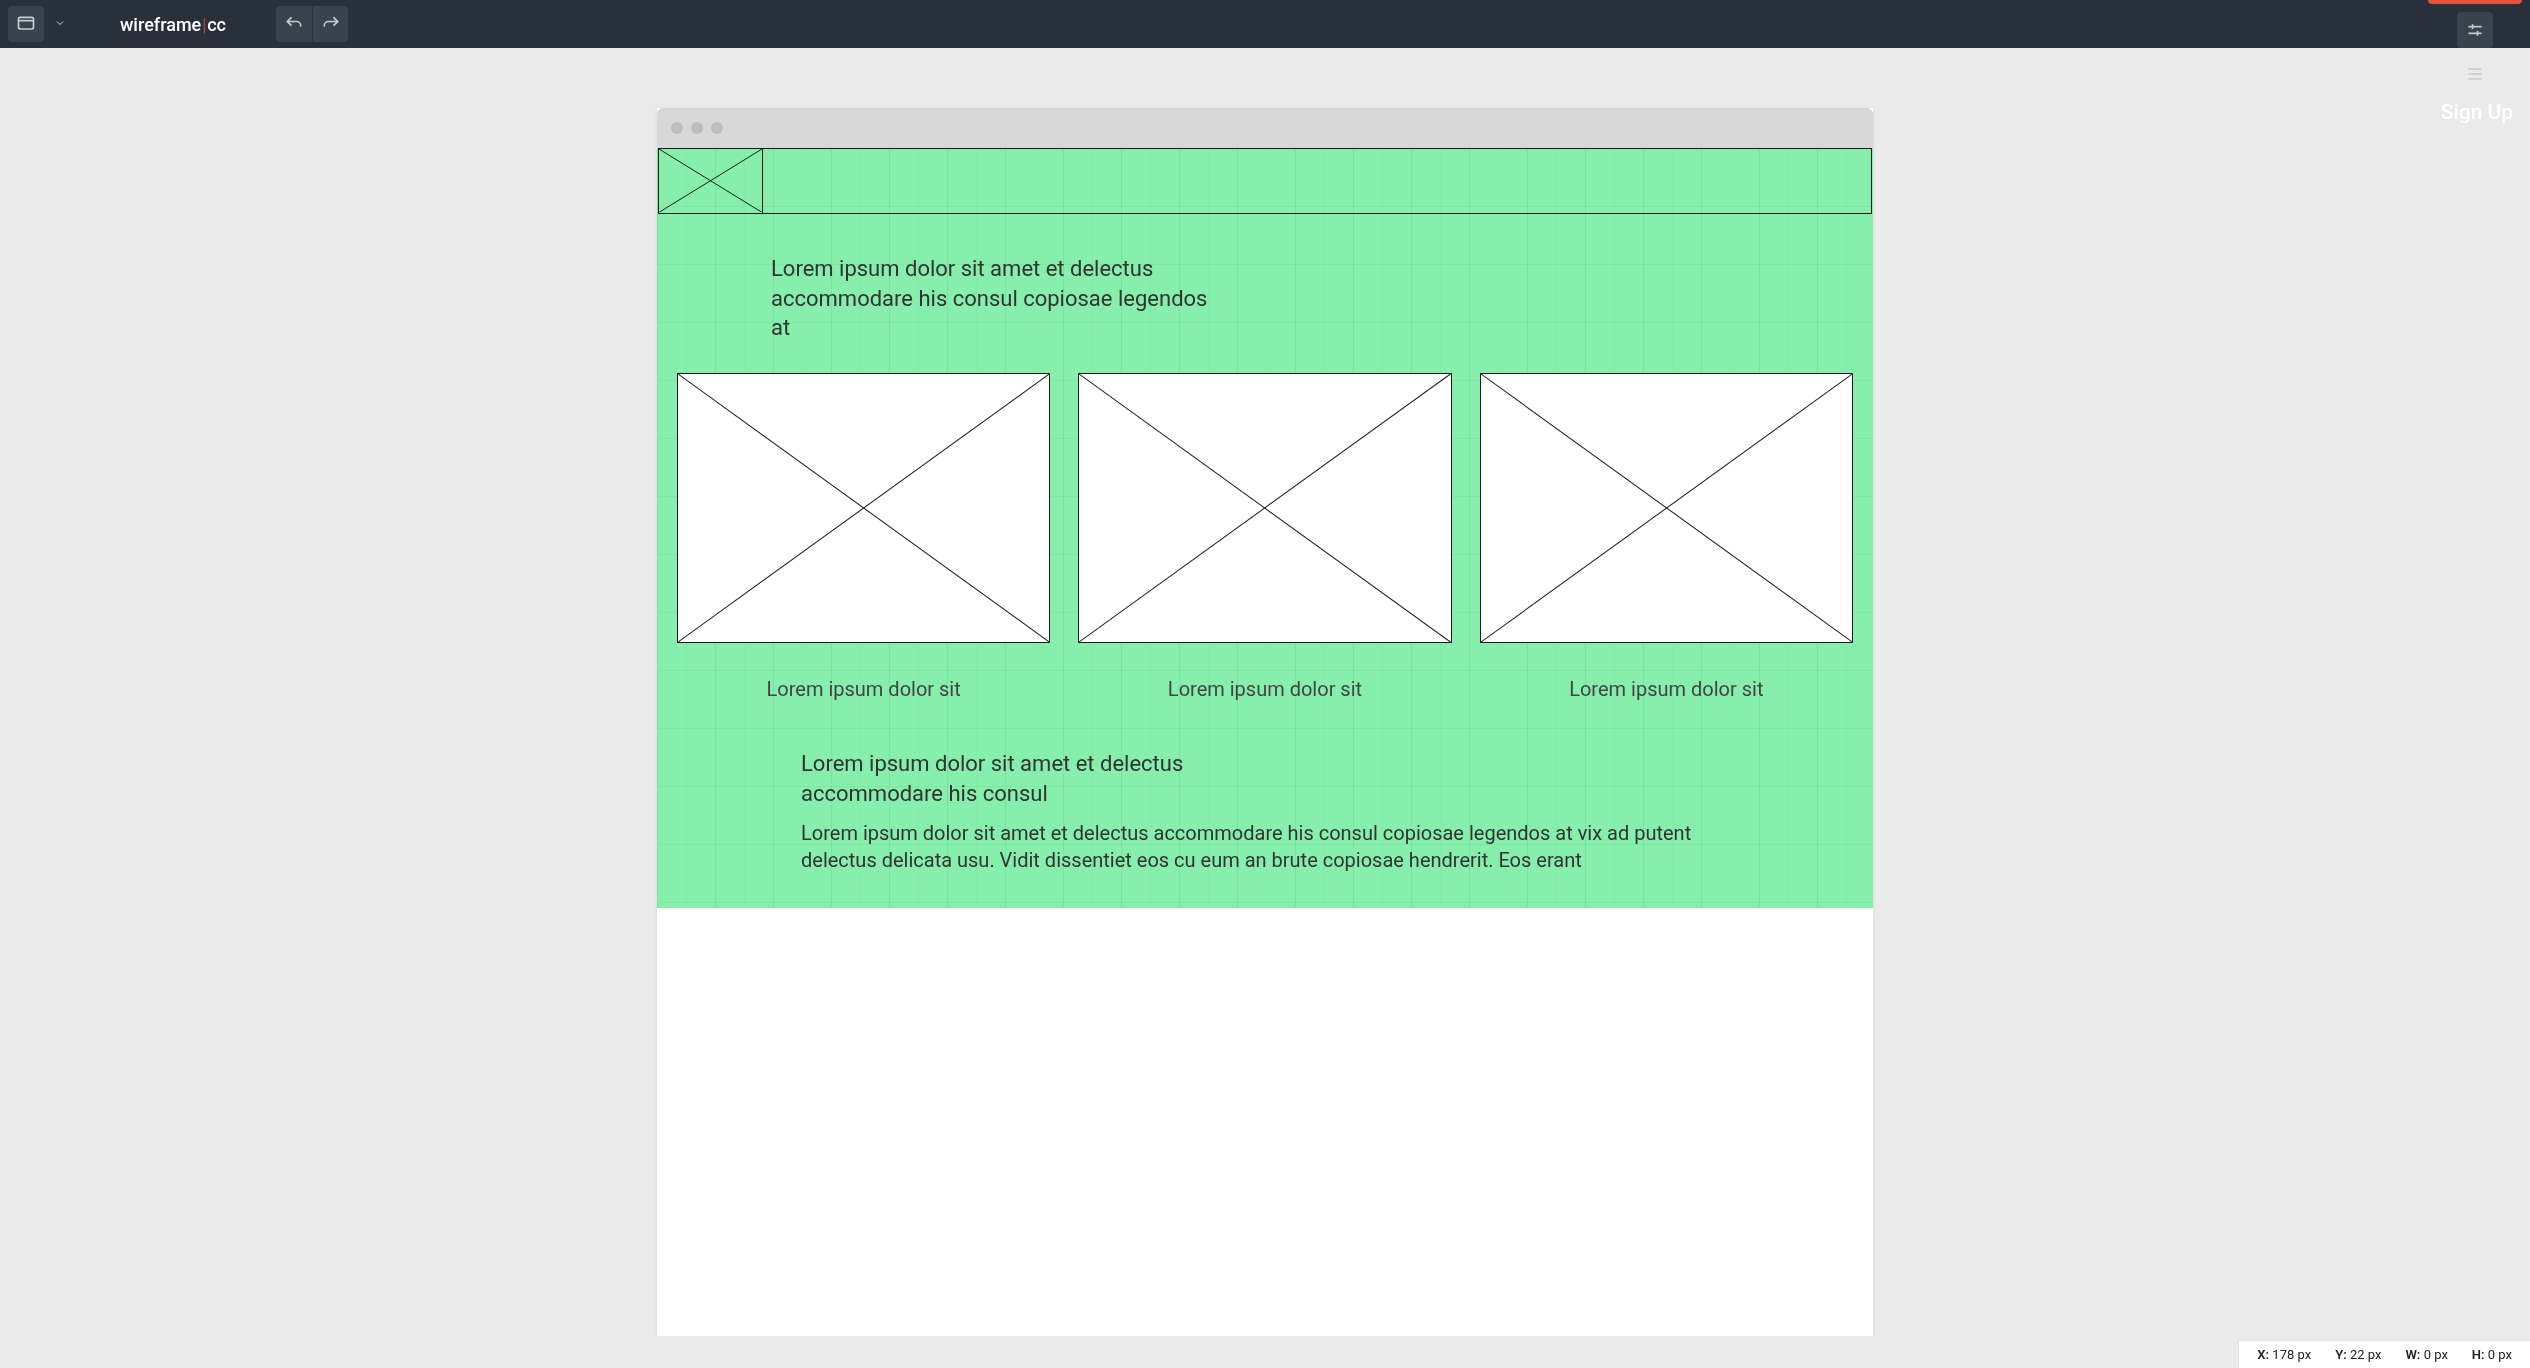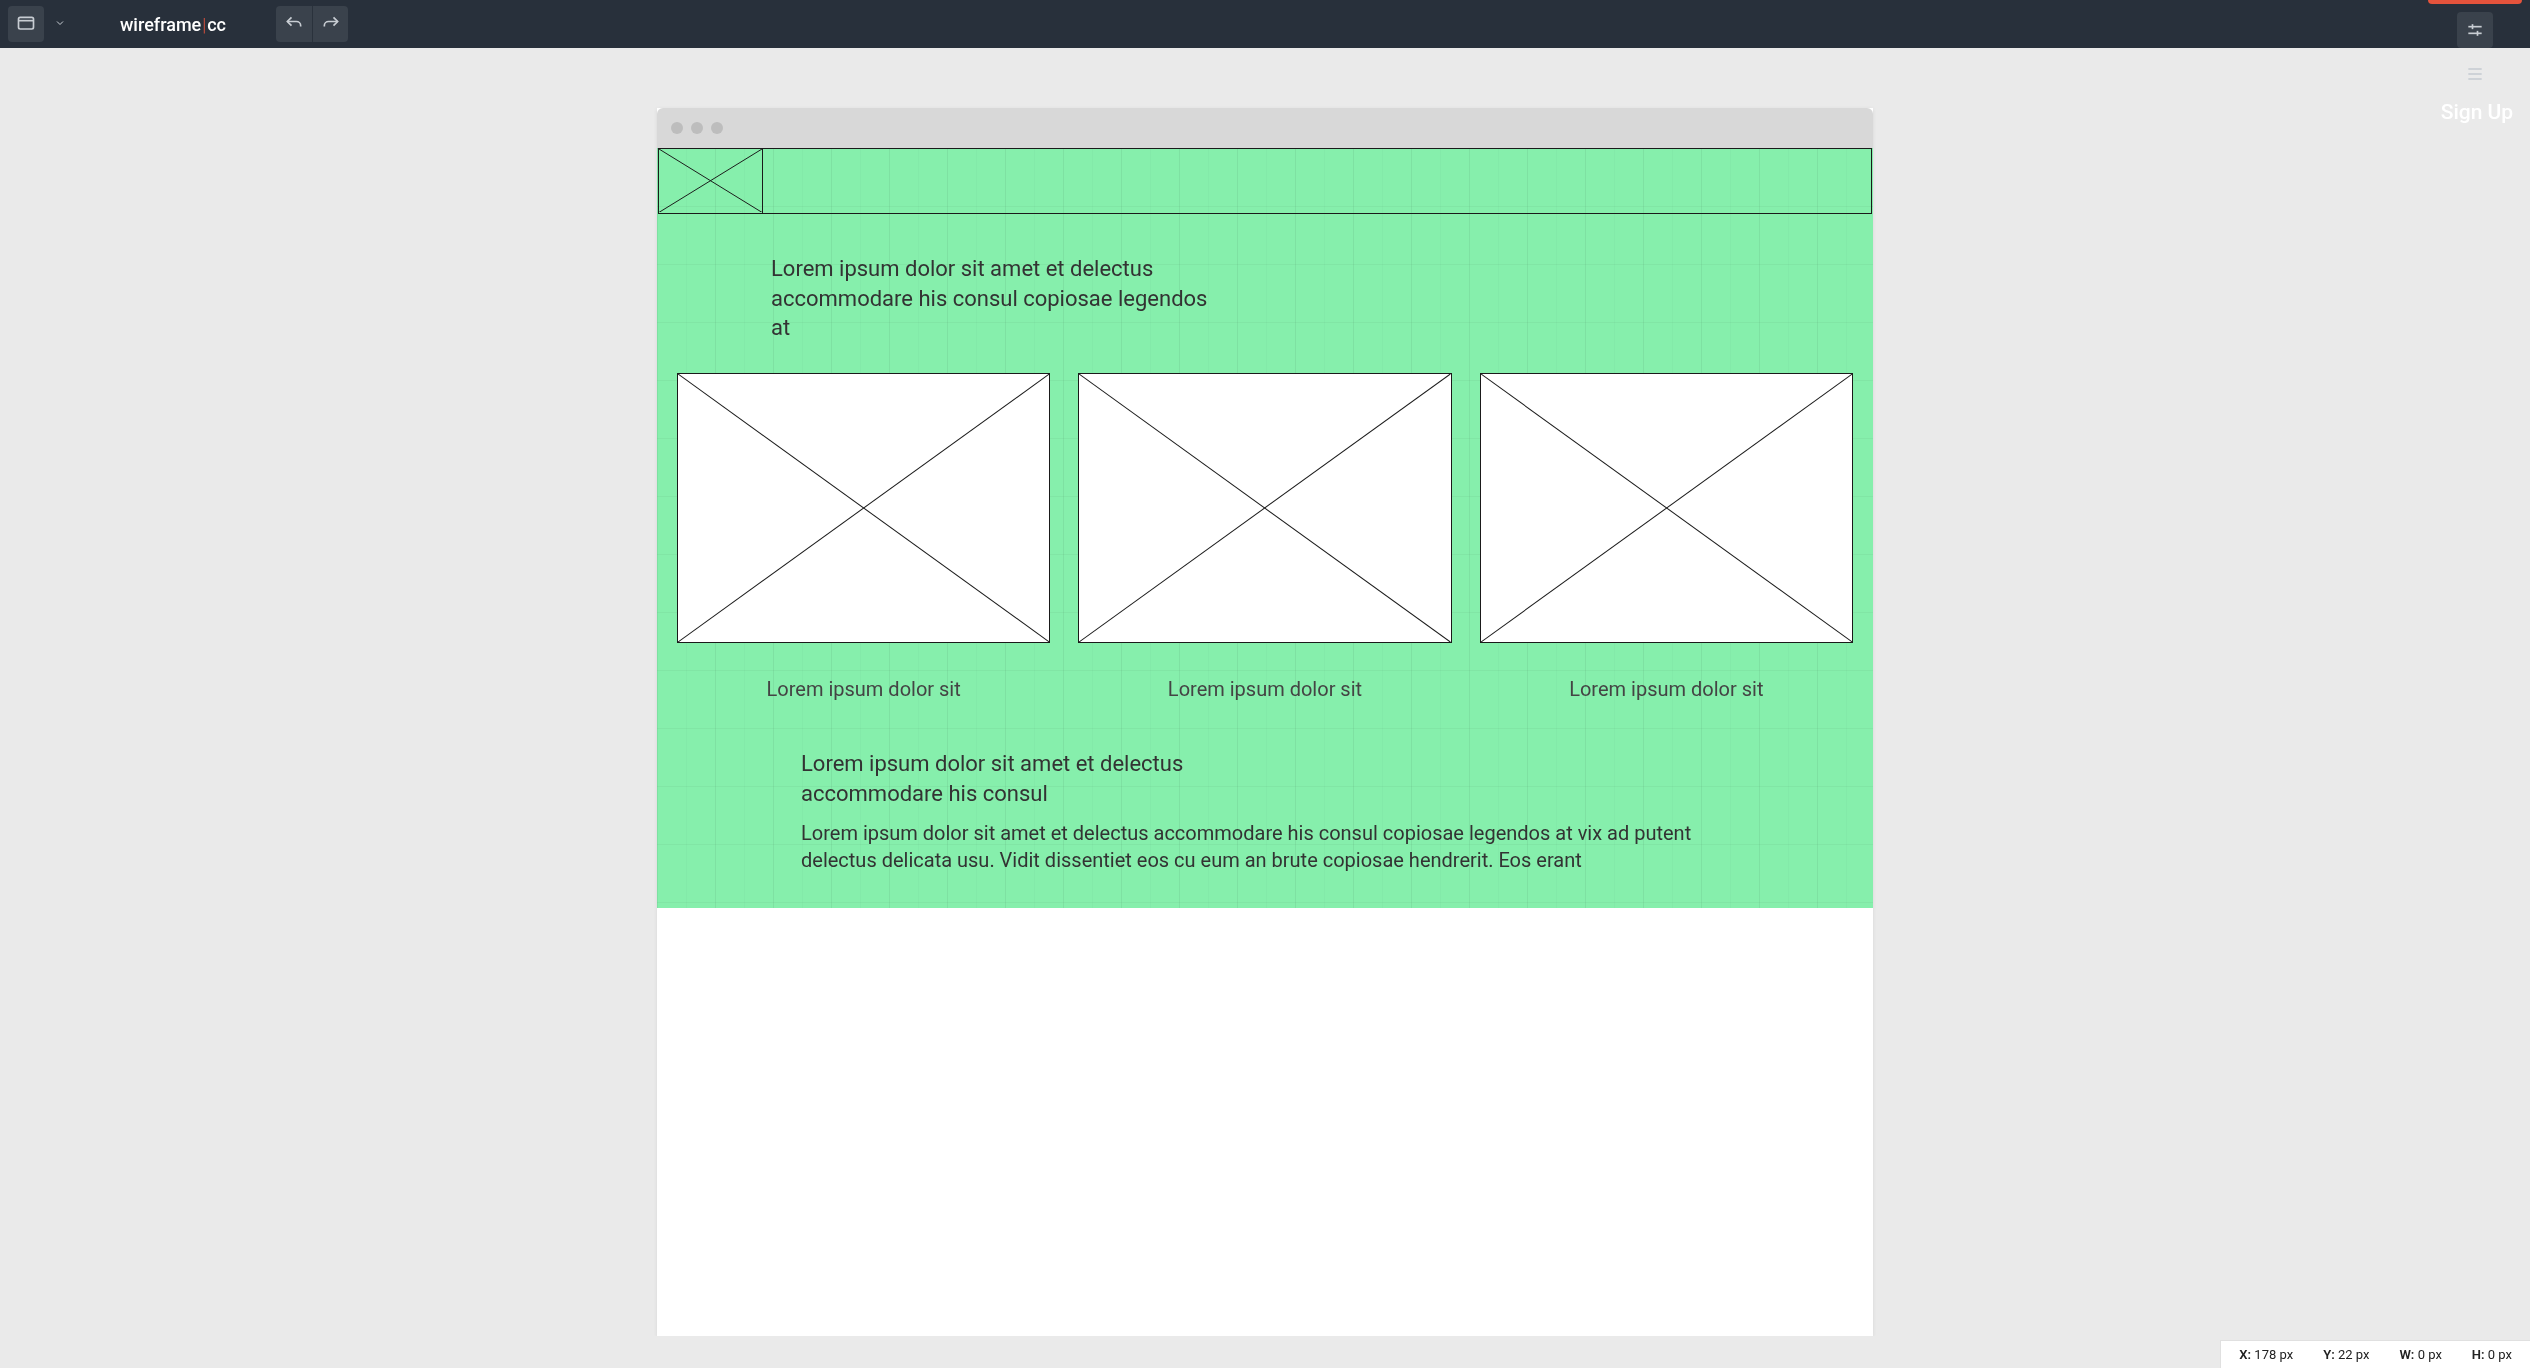--- a/index.html
+++ b/index.html
@@ -45,21 +45,21 @@
 .cards { display: flex; gap: 28px; padding: 0 20px; }
 .card { flex: 1; }
 .card-img { border: 1.5px solid #1a1a1a; height: 270px; position: relative; background: #fff; }
 .card-img svg { position: absolute; inset: 0; width: 100%; height: 100%; }
 .card-caption { text-align: center; margin-top: 34px; color: #444; font-size: 20px; }
 
 .section-heading { margin: 48px 0 12px 144px; color: #333; font-size: 22px; line-height: 1.35; max-width: 460px; }
 .section-body { margin: 0 144px; color: #333; font-size: 20px; line-height: 1.35; }
 
 
-.statusbar { position: fixed; bottom: 0; right: 0; height: 28px; background: #fff; display: flex; align-items: center; gap: 30px; padding: 0 18px; font-size: 13px; color: #222; border-top: 1px solid #e0e0e0; border-left: 1px solid #e0e0e0; }
+.statusbar { position: fixed; bottom: 0; right: 0; height: 28px; background: #fff; display: flex; align-items: center; gap: 24px; padding: 0 18px; font-size: 13px; color: #222; border-top: 1px solid #e0e0e0; border-left: 1px solid #e0e0e0; }
 .statusbar span b { font-weight: 600; }
 </style>
 </head>
 <body>
 
 <div class="toolbar">
   <div class="tool-group">
     <button class="tool-btn">
       <svg viewBox="0 0 24 24" fill="none" stroke="currentColor" stroke-width="2">
           <rect x="3" y="4" width="18" height="14" rx="2"></rect>

